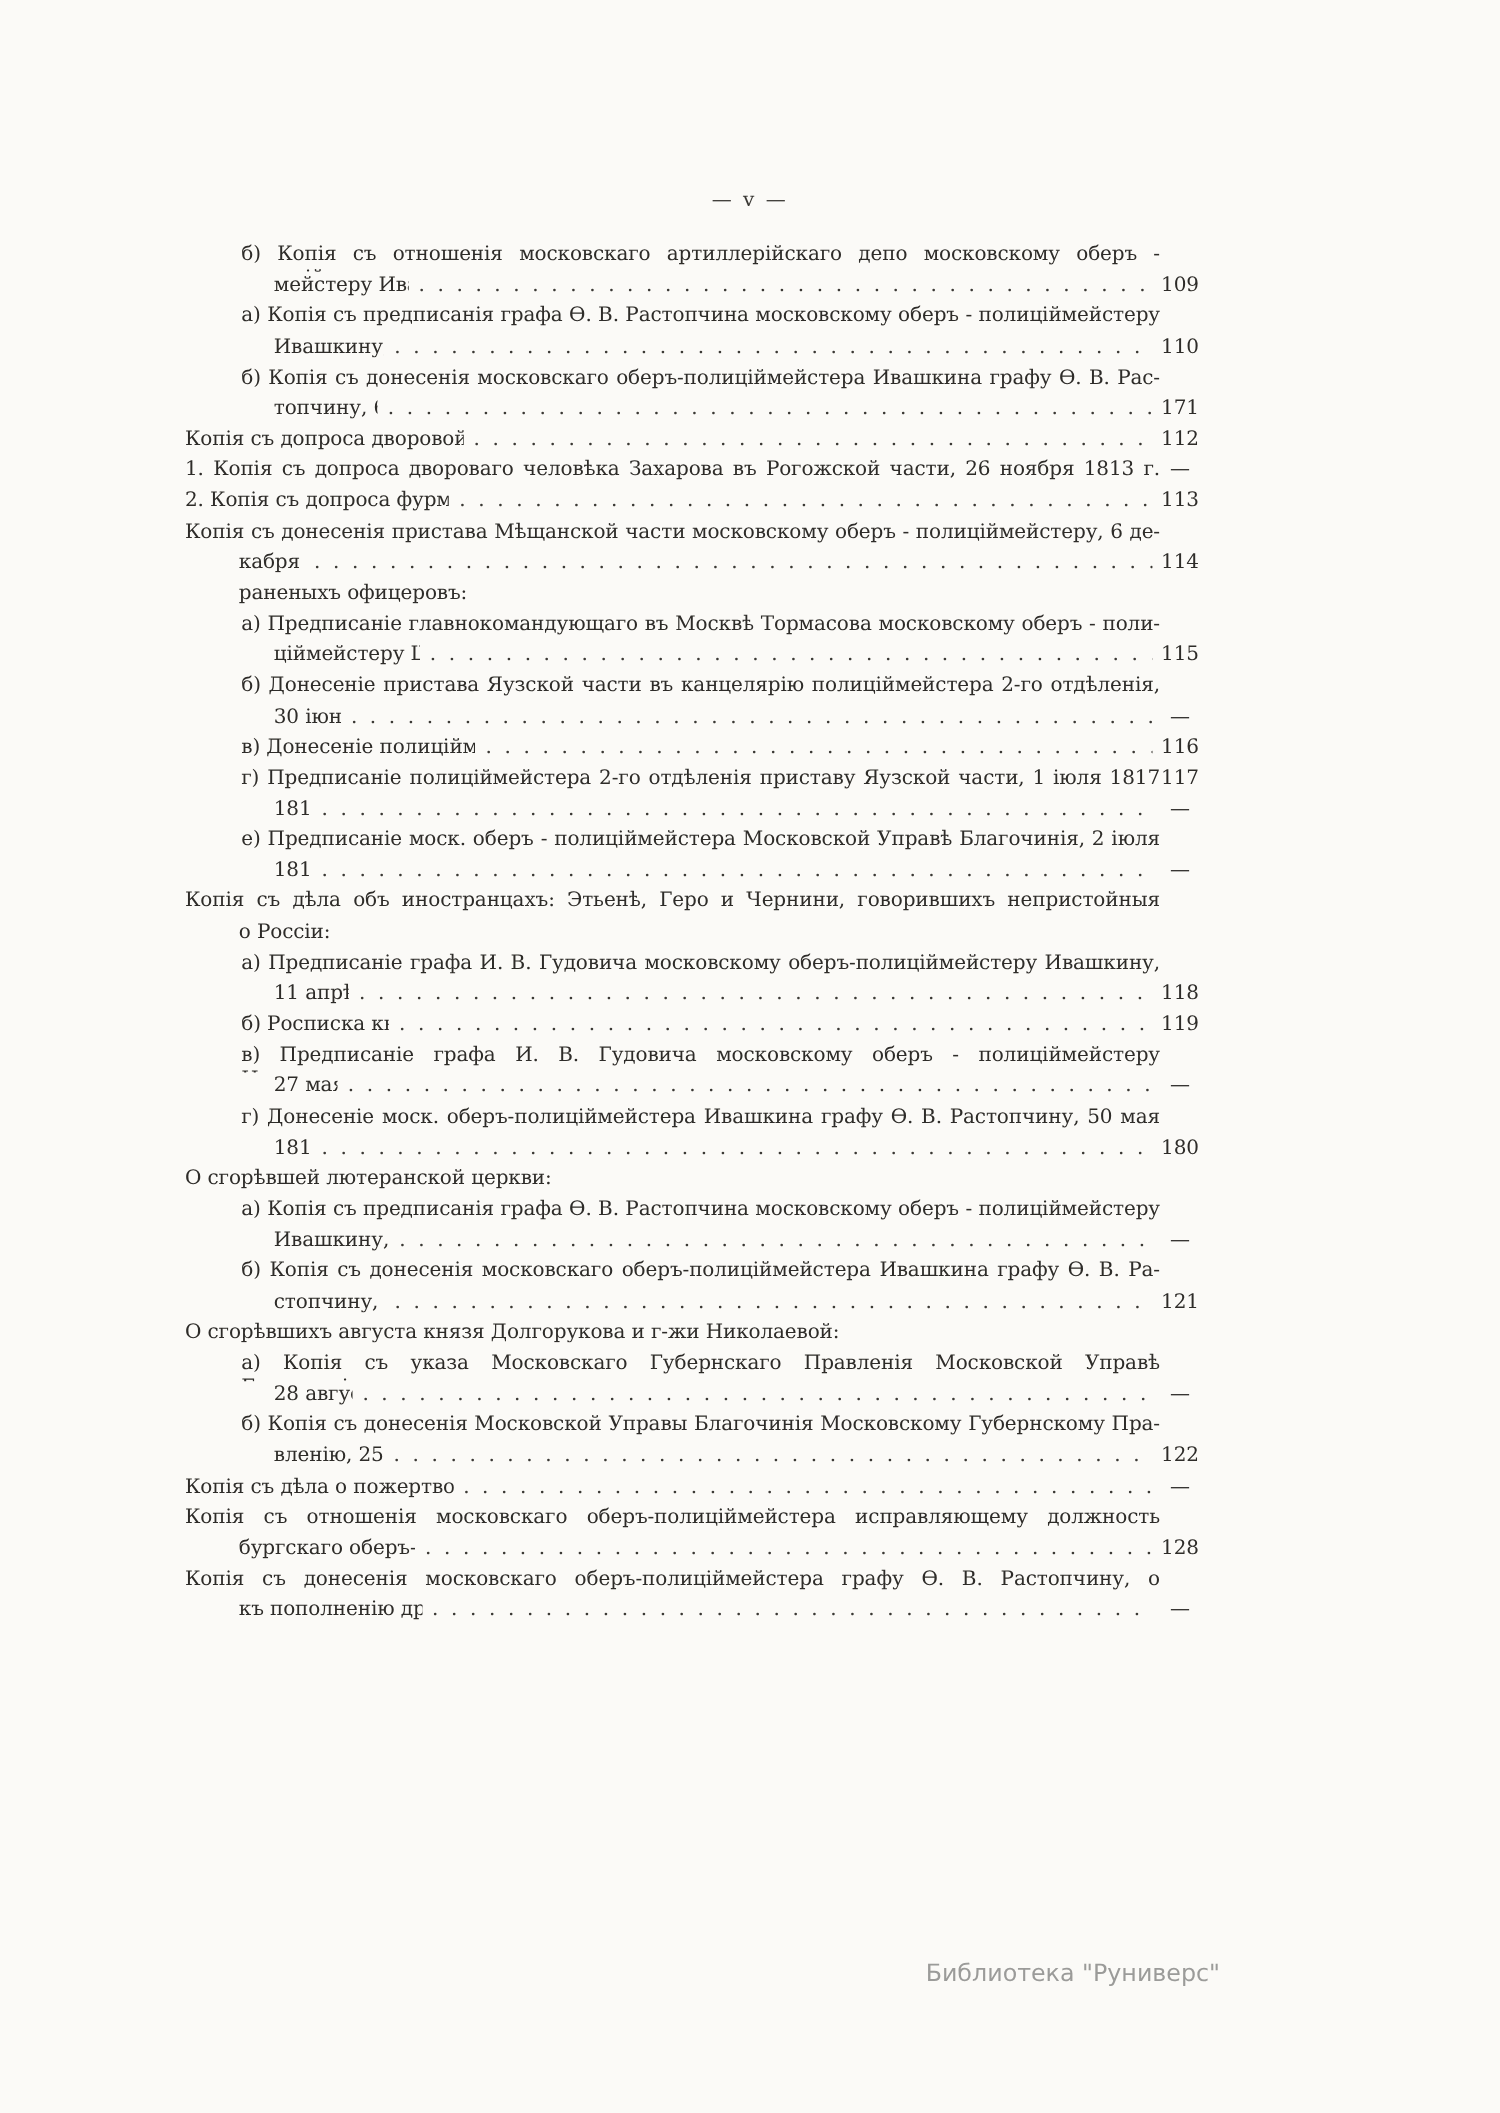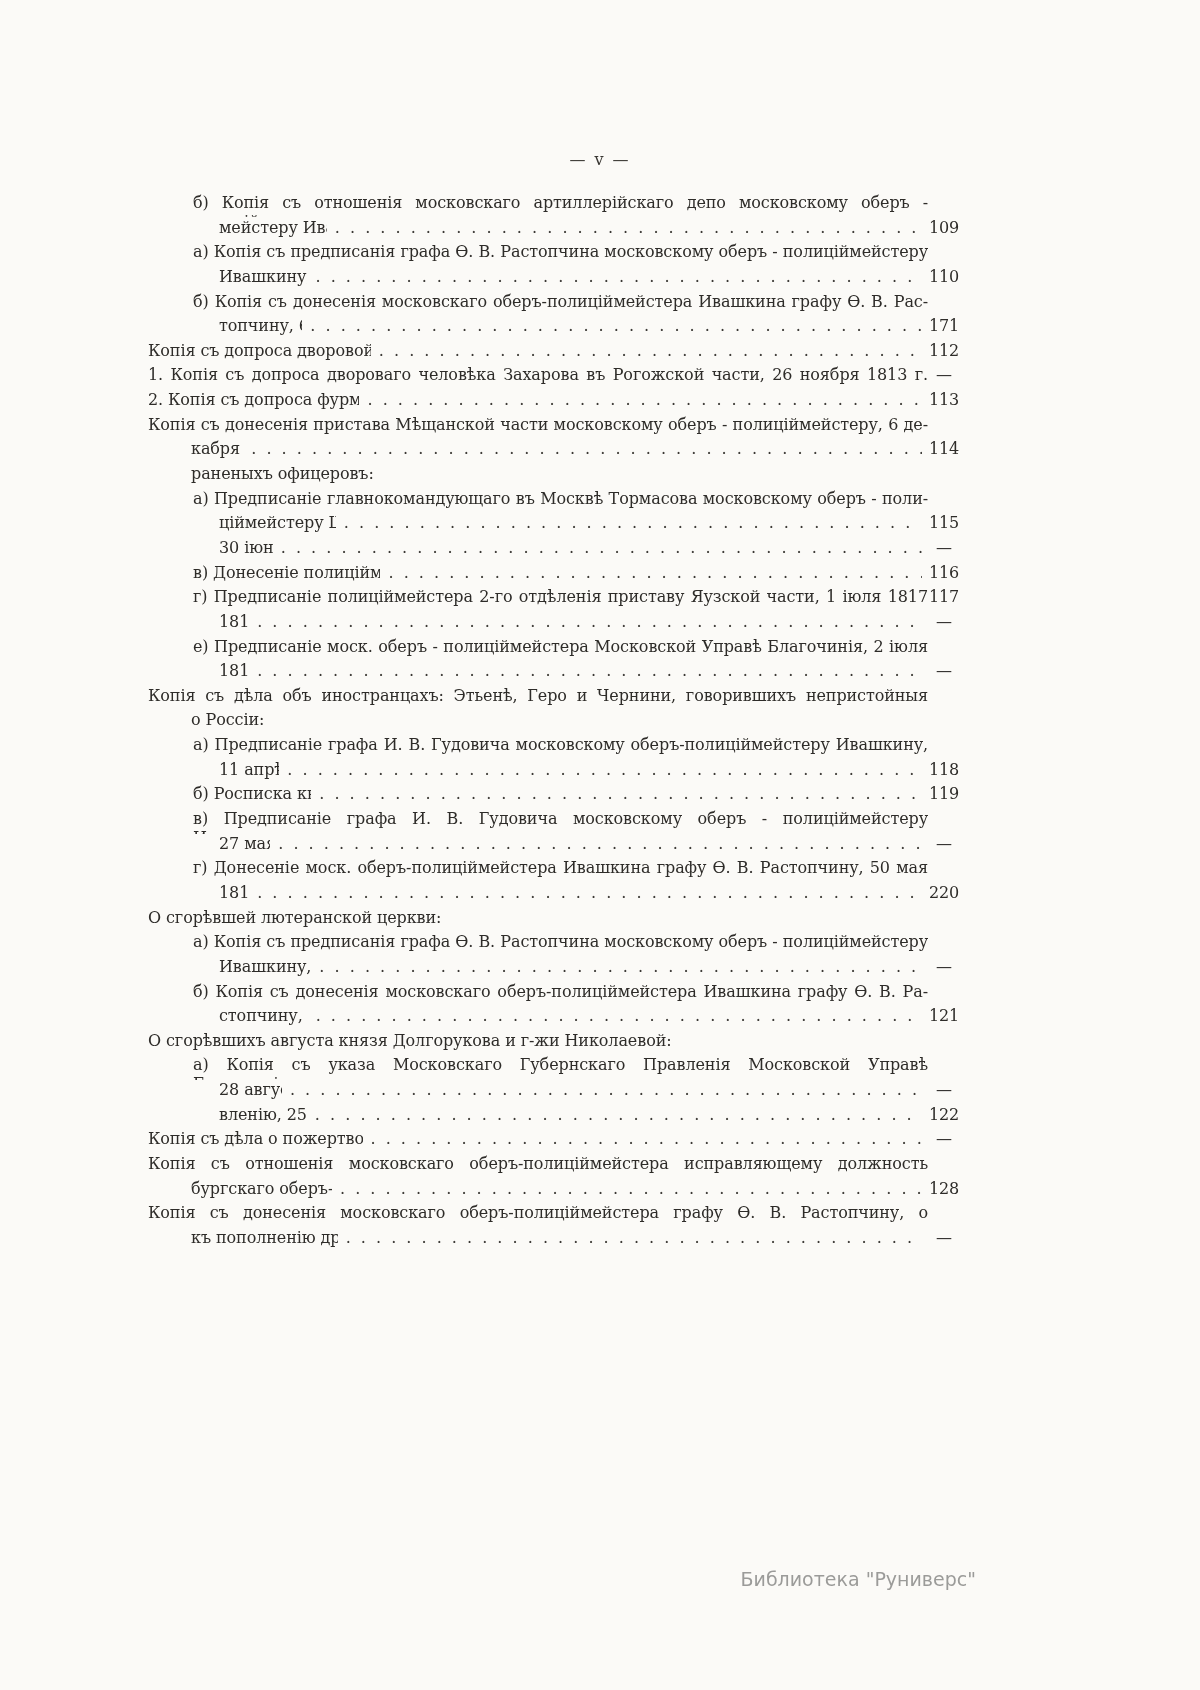--- a/index.html
+++ b/index.html
@@ -144,20 +144,24 @@
     </div>
     <div class="toc-line indent-sub justify">
       <span class="text">а) Предписаніе главнокомандующаго въ Москвѣ Тормасова московскому оберъ - поли-</span>
       <span class="pagenum"></span>
     </div>
     <div class="toc-line indent-subcont">
       <span class="text">ціймейстеру Шульгину, 8 апрѣля 1817 года</span>
       <span class="leader">. . . . . . . . . . . . . . . . . . . . . . . . . . . . . . . . . . . . . . . . . . . . . . . . . . . . . . . . . . . . . . . . . . . . . . . . . . . . . . . . . . . . . . . . . . . . . . . . . . . . . . . . . . . . . . . . . . . . . . . . </span>
       <span class="pagenum">115</span>
     </div>
+    <div class="toc-line indent-sub justify">
+      <span class="text">б) Донесеніе пристава Яузской части въ канцелярію полиціймейстера 2-го отдѣленія,</span>
+      <span class="pagenum"></span>
+    </div>
     <div class="toc-line indent-subcont">
       <span class="text">30 іюня 1817 года</span>
       <span class="leader">. . . . . . . . . . . . . . . . . . . . . . . . . . . . . . . . . . . . . . . . . . . . . . . . . . . . . . . . . . . . . . . . . . . . . . . . . . . . . . . . . . . . . . . . . . . . . . . . . . . . . . . . . . . . . . . . . . . . . . . . </span>
       <span class="pagenum">—</span>
     </div>
     <div class="toc-line indent-sub">
       <span class="text">в) Донесеніе полиціймейстера 2-го отдѣленія Тормасову, 30 іюня 1817 года</span>
       <span class="leader">. . . . . . . . . . . . . . . . . . . . . . . . . . . . . . . . . . . . . . . . . . . . . . . . . . . . . . . . . . . . . . . . . . . . . . . . . . . . . . . . . . . . . . . . . . . . . . . . . . . . . . . . . . . . . . . . . . . . . . . . </span>
       <span class="pagenum">116</span>
     </div>
@@ -211,21 +215,21 @@
       <span class="leader">. . . . . . . . . . . . . . . . . . . . . . . . . . . . . . . . . . . . . . . . . . . . . . . . . . . . . . . . . . . . . . . . . . . . . . . . . . . . . . . . . . . . . . . . . . . . . . . . . . . . . . . . . . . . . . . . . . . . . . . . </span>
       <span class="pagenum">—</span>
     </div>
     <div class="toc-line indent-sub justify">
       <span class="text">г) Донесеніе моск. оберъ-полиціймейстера Ивашкина графу Ѳ. В. Растопчину, 50 мая</span>
       <span class="pagenum"></span>
     </div>
     <div class="toc-line indent-subcont">
       <span class="text">1812 года</span>
       <span class="leader">. . . . . . . . . . . . . . . . . . . . . . . . . . . . . . . . . . . . . . . . . . . . . . . . . . . . . . . . . . . . . . . . . . . . . . . . . . . . . . . . . . . . . . . . . . . . . . . . . . . . . . . . . . . . . . . . . . . . . . . . </span>
-      <span class="pagenum">220</span>
+      <span class="pagenum">180</span>
     </div>
     <div class="toc-line indent-top">
       <span class="text">О сгорѣвшей лютеранской церкви:</span>
       <span class="spacer"></span>
       <span class="pagenum"></span>
     </div>
     <div class="toc-line indent-sub justify">
       <span class="text">а) Копія съ предписанія графа Ѳ. В. Растопчина московскому оберъ - полиціймейстеру</span>
       <span class="pagenum"></span>
     </div>
@@ -249,20 +253,24 @@
       <span class="pagenum"></span>
     </div>
     <div class="toc-line indent-sub justify">
       <span class="text">а) Копія съ указа Московскаго Губернскаго Правленія Московской Управѣ Благочинія,</span>
       <span class="pagenum"></span>
     </div>
     <div class="toc-line indent-subcont">
       <span class="text">28 августа 1813 года.</span>
       <span class="leader">. . . . . . . . . . . . . . . . . . . . . . . . . . . . . . . . . . . . . . . . . . . . . . . . . . . . . . . . . . . . . . . . . . . . . . . . . . . . . . . . . . . . . . . . . . . . . . . . . . . . . . . . . . . . . . . . . . . . . . . . </span>
       <span class="pagenum">—</span>
+    </div>
+    <div class="toc-line indent-sub justify">
+      <span class="text">б) Копія съ донесенія Московской Управы Благочинія Московскому Губернскому Пра-</span>
+      <span class="pagenum"></span>
     </div>
     <div class="toc-line indent-subcont">
       <span class="text">вленію, 25 сентября 1813 года.</span>
       <span class="leader">. . . . . . . . . . . . . . . . . . . . . . . . . . . . . . . . . . . . . . . . . . . . . . . . . . . . . . . . . . . . . . . . . . . . . . . . . . . . . . . . . . . . . . . . . . . . . . . . . . . . . . . . . . . . . . . . . . . . . . . . </span>
       <span class="pagenum">122</span>
     </div>
     <div class="toc-line indent-top">
       <span class="text">Копія съ дѣла о пожертвованіяхъ московскаго купечества на московское ополченіе</span>
       <span class="leader">. . . . . . . . . . . . . . . . . . . . . . . . . . . . . . . . . . . . . . . . . . . . . . . . . . . . . . . . . . . . . . . . . . . . . . . . . . . . . . . . . . . . . . . . . . . . . . . . . . . . . . . . . . . . . . . . . . . . . . . . </span>
       <span class="pagenum">—</span>

